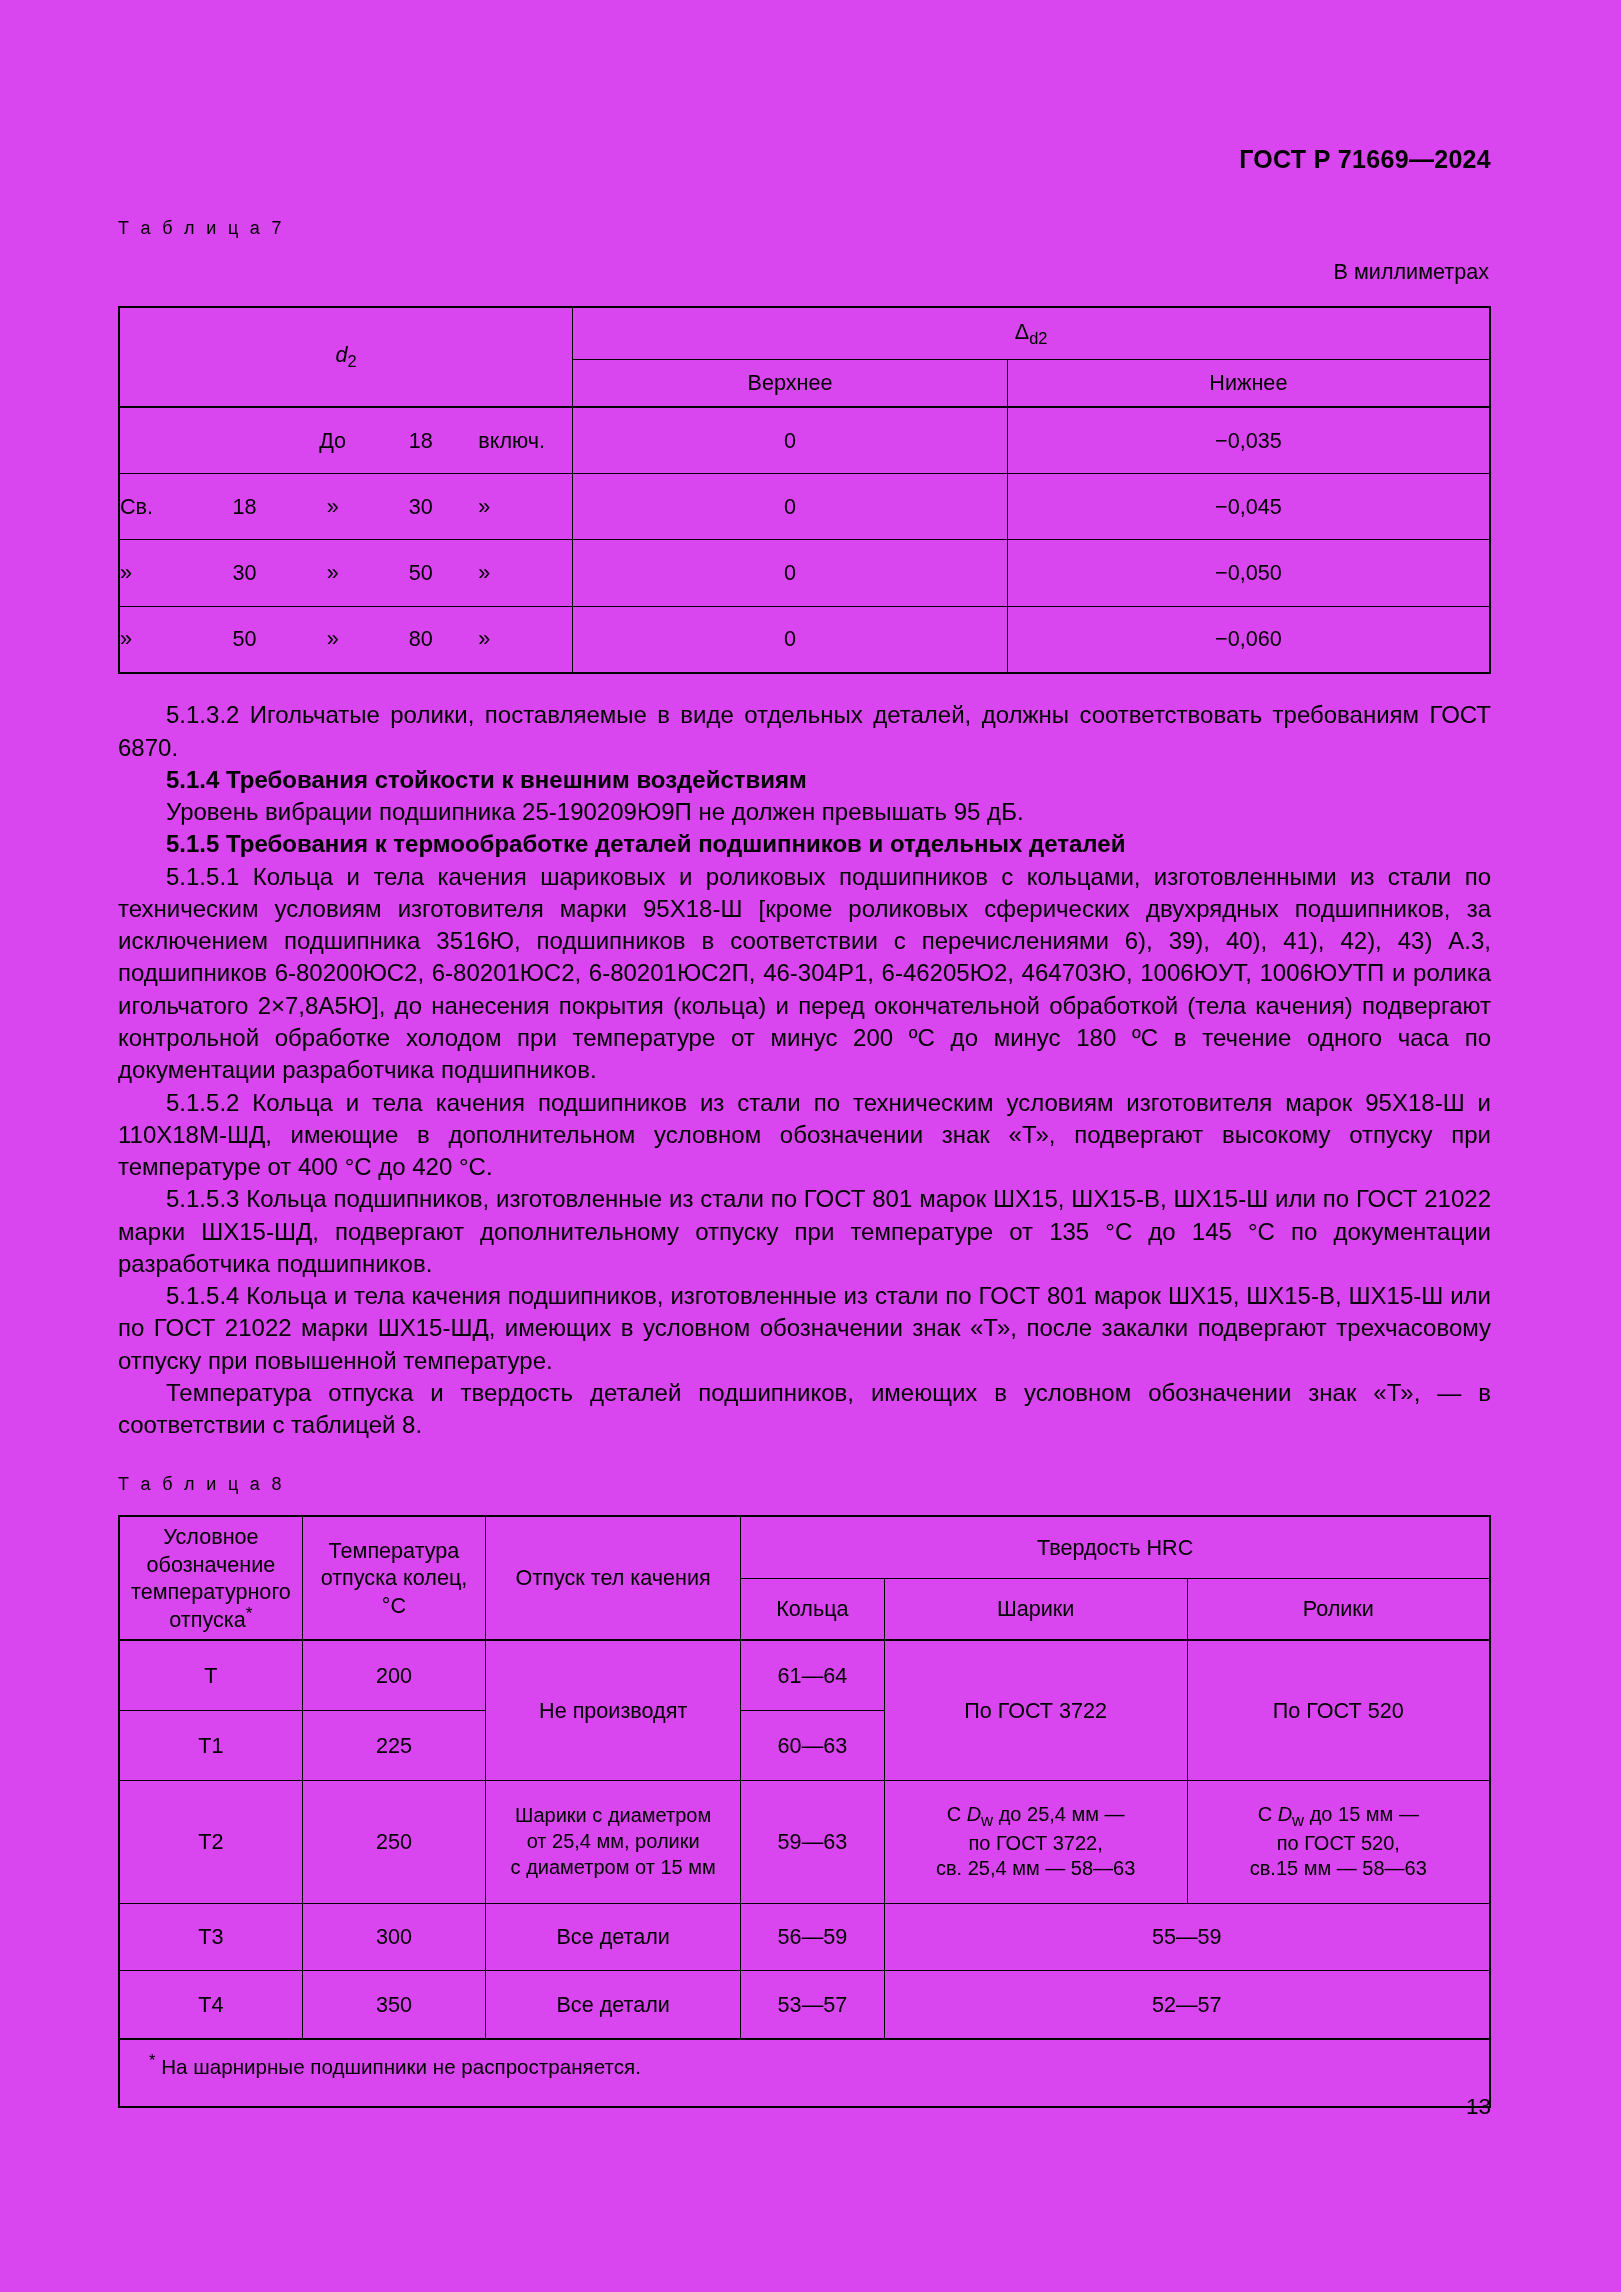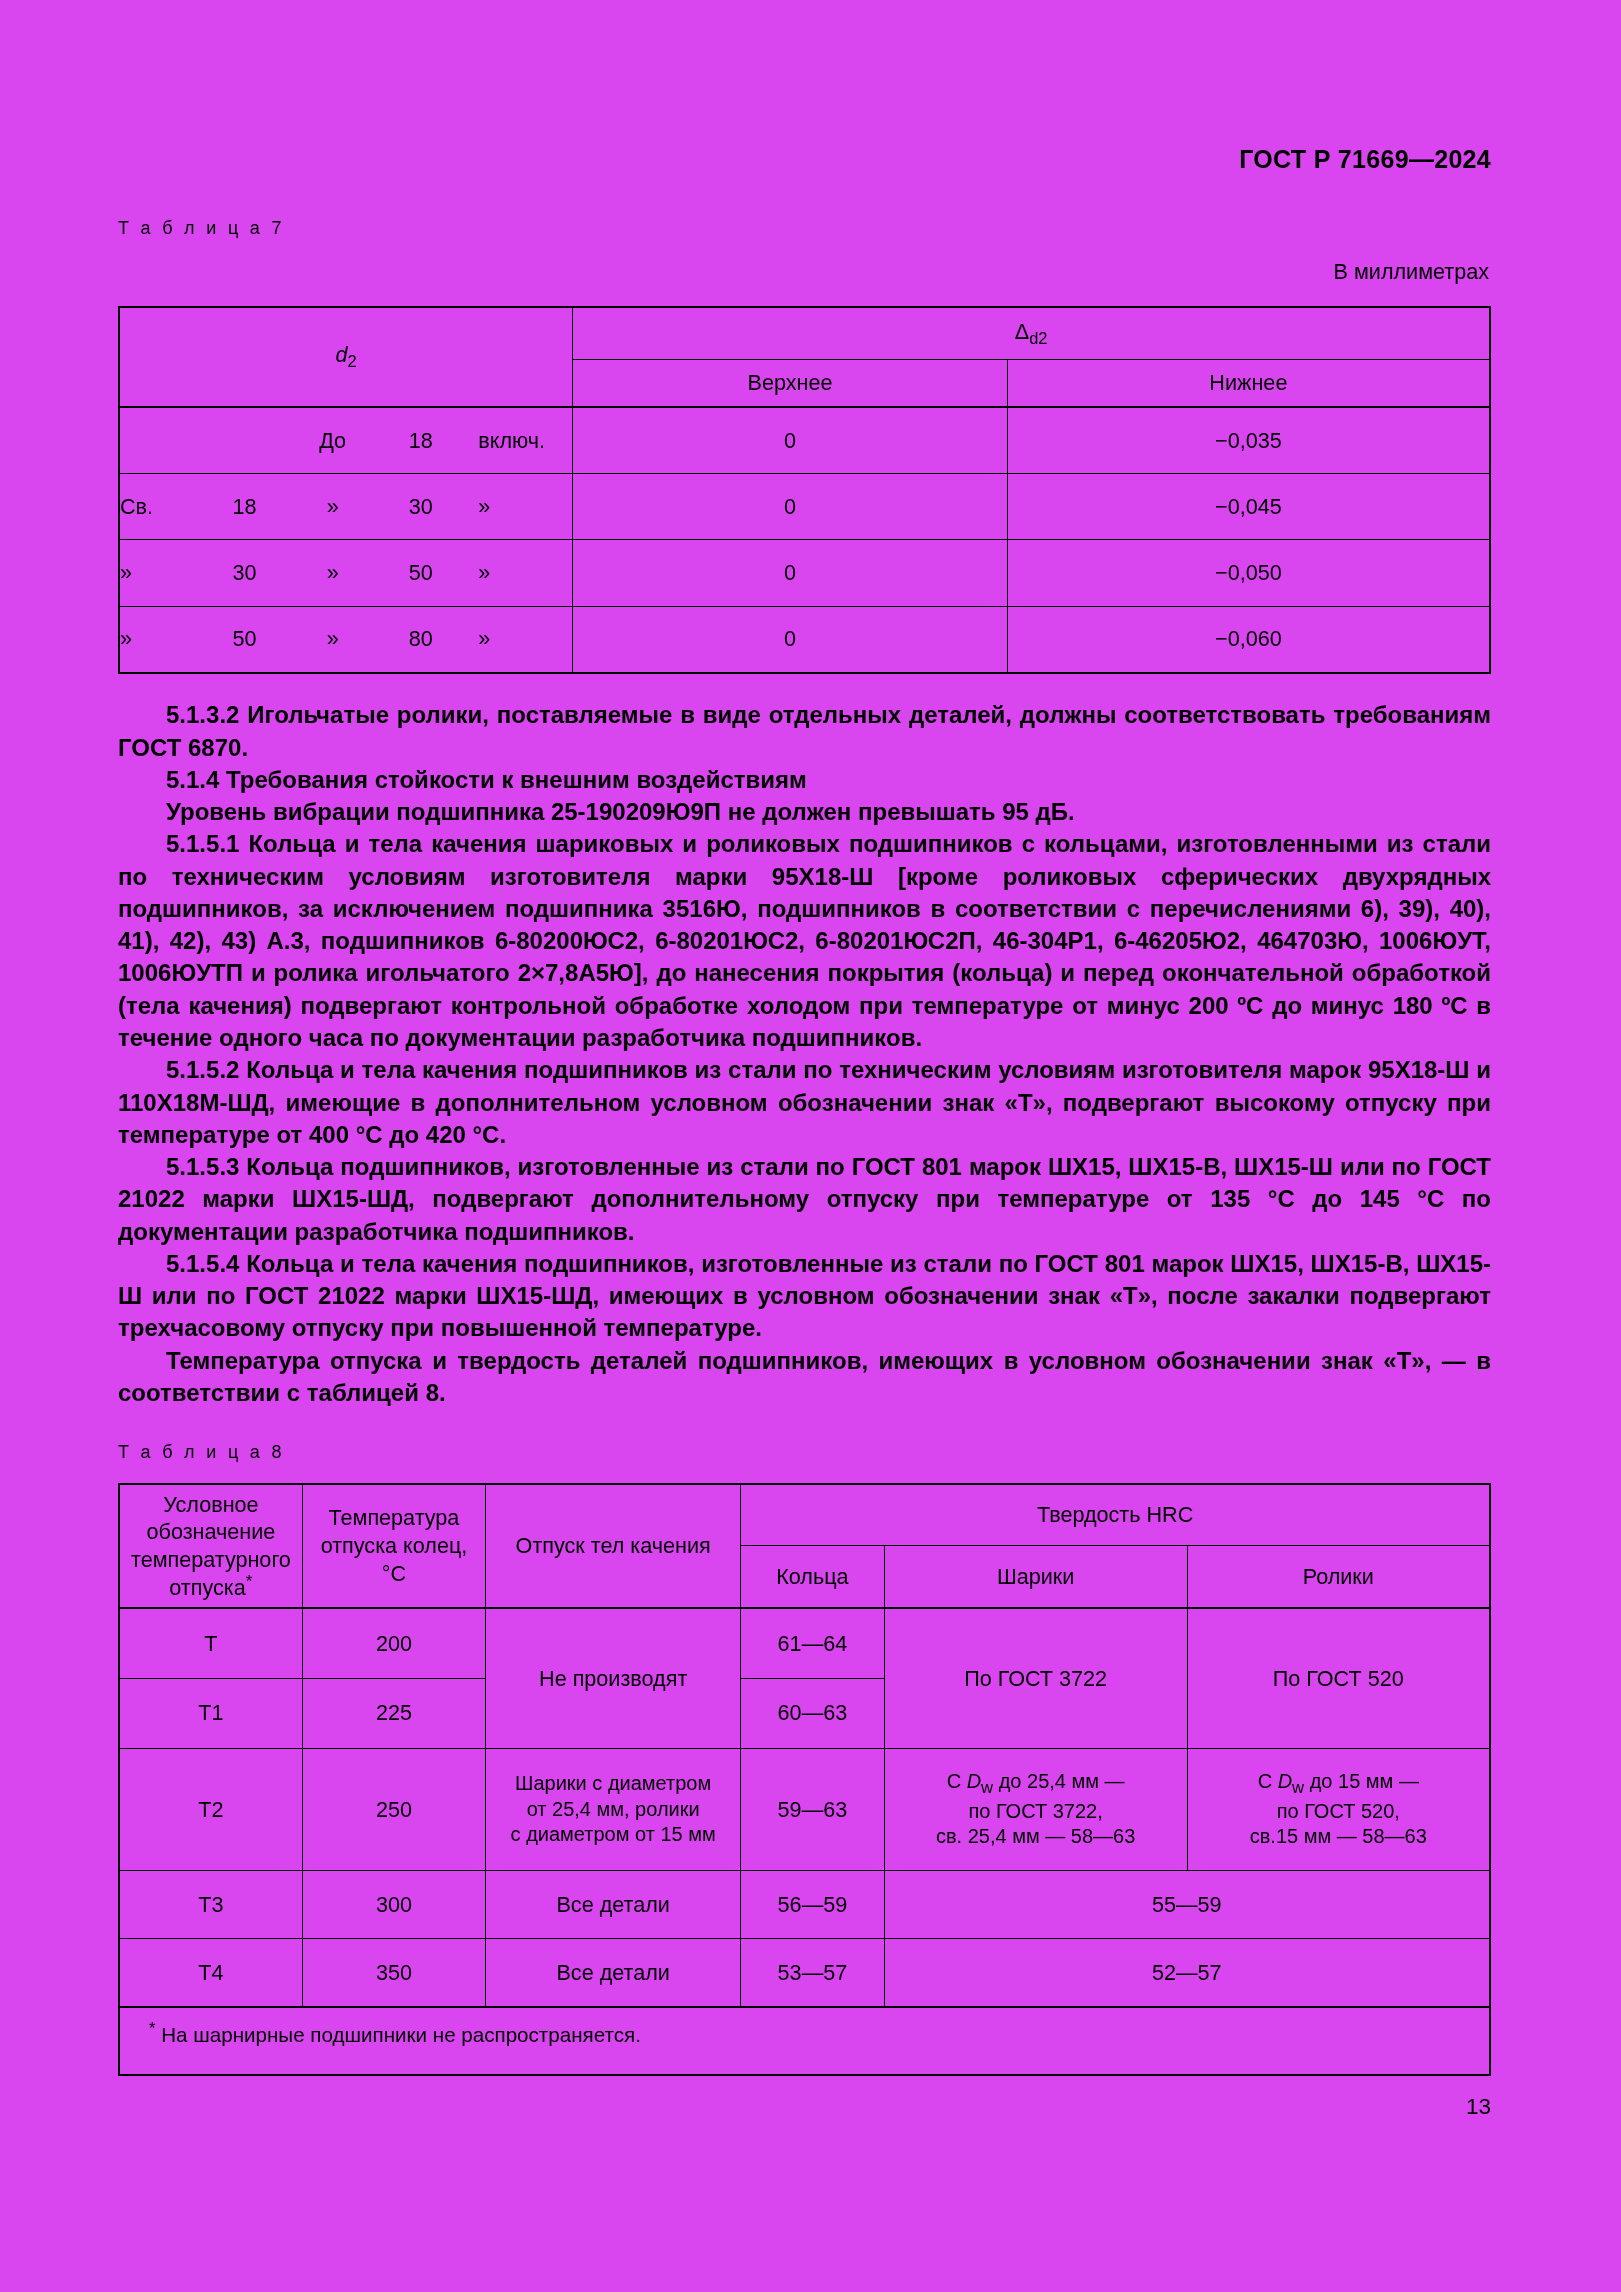--- a/index.html
+++ b/index.html
@@ -103,21 +103,20 @@
   .body-text {
     margin-top: 25.5px;
     font-size: 24px;
     line-height: 1.345;
     text-align: justify;
     text-justify: inter-word;
   }
   .body-text p {
     margin: 0;
     text-indent: 48px;
-    font-weight: bold;
   }
   .body-text p.head {
     font-weight: bold;
   }
 
   
   .cap8 { margin-top: 33px; }
   .t8 { font-size: 20.6px; }
   .t8 td {
     padding: 6.9px 4.9px;
@@ -225,20 +224,21 @@
           <td class="rowcell">0</td>
           <td class="rowcell">−0,060</td>
         </tr>
       </tbody>
     </table>
 
     <div class="body-text">
       <p>5.1.3.2 Игольчатые ролики, поставляемые в виде отдельных деталей, должны соответствовать требованиям ГОСТ 6870.</p>
       <p class="head">5.1.4 Требования стойкости к внешним воздействиям</p>
       <p>Уровень вибрации подшипника 25-190209Ю9П не должен превышать 95 дБ.</p>
+      <p class="head">5.1.5 Требования к термообработке деталей подшипников и отдельных деталей</p>
       <p>5.1.5.1 Кольца и тела качения шариковых и роликовых подшипников с кольцами, изготовленными из стали по техническим условиям изготовителя марки 95Х18-Ш [кроме роликовых сферических двухрядных подшипников, за исключением подшипника 3516Ю, подшипников в соответствии с перечислениями 6), 39), 40), 41), 42), 43) А.3, подшипников 6-80200ЮС2, 6-80201ЮС2, 6-80201ЮС2П, 46-304Р1, 6-46205Ю2, 464703Ю, 1006ЮУТ, 1006ЮУТП и ролика игольчатого 2×7,8А5Ю], до нанесения покрытия (кольца) и перед окончательной обработкой (тела качения) подвергают контрольной обработке холодом при температуре от минус 200 ºС до минус 180 ºС в течение одного часа по документации разработчика подшипников.</p>
       <p>5.1.5.2 Кольца и тела качения подшипников из стали по техническим условиям изготовителя марок 95Х18-Ш и 110Х18М-ШД, имеющие в дополнительном условном обозначении знак «Т», подвергают высокому отпуску при температуре от 400 °С до 420 °С.</p>
       <p>5.1.5.3 Кольца подшипников, изготовленные из стали по ГОСТ 801 марок ШХ15, ШХ15-В, ШХ15-Ш или по ГОСТ 21022 марки ШХ15-ШД, подвергают дополнительному отпуску при температуре от 135 °С до 145 °С по документации разработчика подшипников.</p>
       <p>5.1.5.4 Кольца и тела качения подшипников, изготовленные из стали по ГОСТ 801 марок ШХ15, ШХ15-В, ШХ15-Ш или по ГОСТ 21022 марки ШХ15-ШД, имеющих в условном обозначении знак «Т», после закалки подвергают трехчасовому отпуску при повышенной температуре.</p>
       <p>Температура отпуска и твердость деталей подшипников, имеющих в условном обозначении знак «Т», — в соответствии с таблицей 8.</p>
     </div>
 
     <div class="table-caption cap8">Т а б л и ц а  8</div>
 
     <table class="gost t8">

